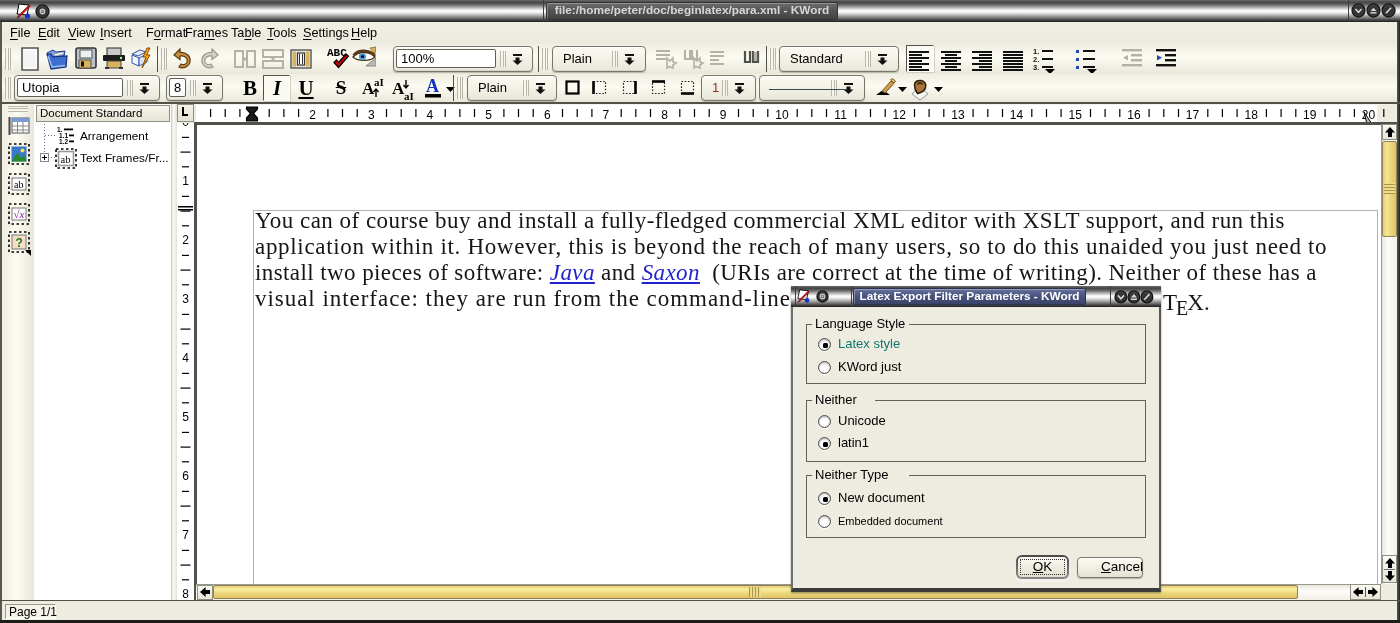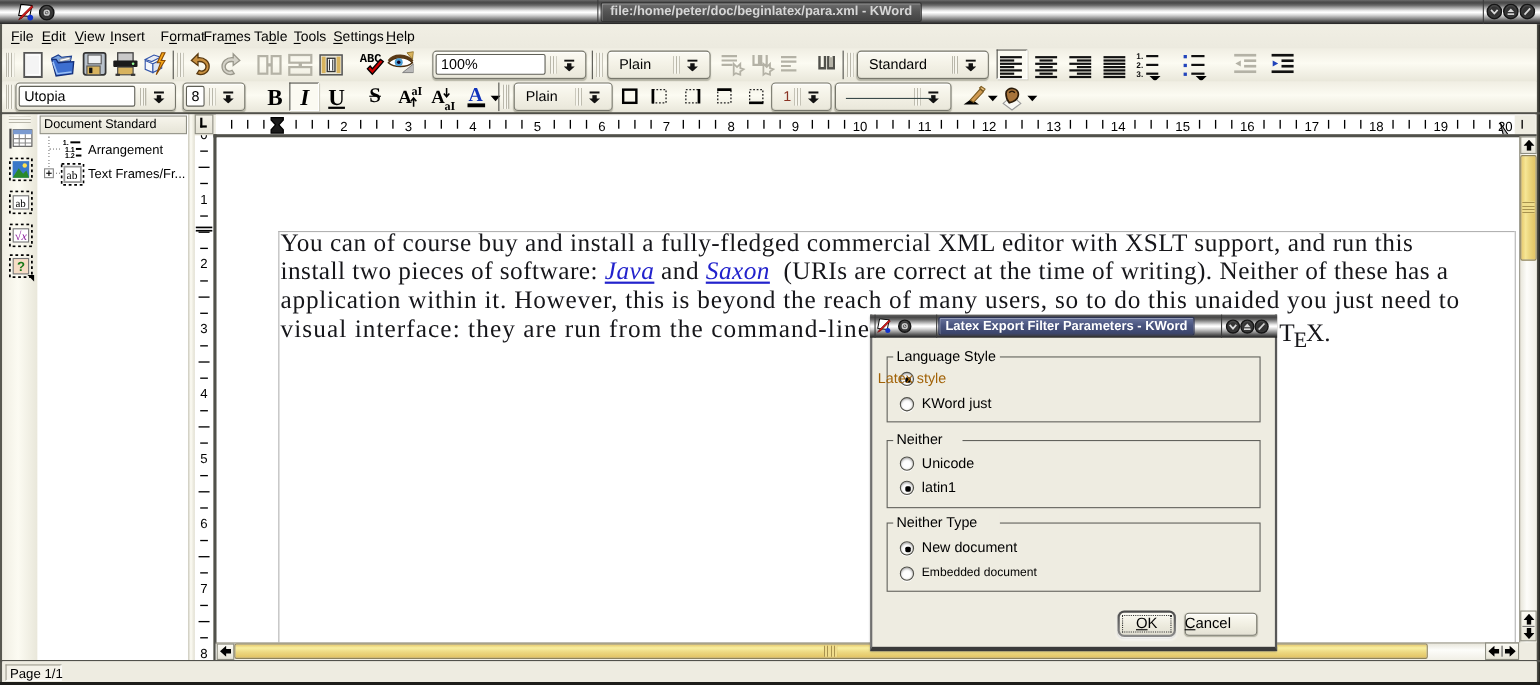--- a/index.html
+++ b/index.html
@@ -568,22 +568,22 @@
     </svg>
   </div>
 <div class="abs" style="left:194px;top:122px;width:1203px;height:2.5px;background:#51514b"></div>
 <div class="abs" style="left:194px;top:122px;width:2.5px;height:478px;background:#51514b"></div>
 <div class="abs" style="left:196.5px;top:124.5px;width:1184.5px;height:459.5px;background:#fff"></div>
 <div class="abs" style="left:253px;top:210px;width:1124px;height:1px;background:#b2b2b2"></div>
 <div class="abs" style="left:253px;top:210px;width:1px;height:374px;background:#b2b2b2"></div>
 <div class="abs" style="left:1377px;top:210px;width:1px;height:374px;background:#b2b2b2"></div>
 <div class="abs" style="left:255px;top:208px;width:1130px;font-family:'Liberation Serif',serif;font-size:23px;line-height:26px;color:#16161a;white-space:nowrap">
 <div style="letter-spacing:0.48px">You can of course buy and install a fully-fledged commercial XML editor with XSLT support, and run this</div>
+<div style="letter-spacing:0.68px">application within it. However, this is beyond the reach of many users, so to do this unaided you just need to</div>
 <div style="letter-spacing:0.41px">install two pieces of software: <span style="color:#2222cc;font-style:italic;text-decoration:underline">Java</span> and <span style="color:#2222cc;font-style:italic;text-decoration:underline">Saxon</span>&nbsp; (URIs are correct at the time of writing). Neither of these has a</div>
-<div style="letter-spacing:0.68px">application within it. However, this is beyond the reach of many users, so to do this unaided you just need to</div>
 <div style="letter-spacing:0.96px">visual interface: they are run from the command-line i</div>
 </div>
 <div class="abs" style="left:1163px;top:290px;font-family:'Liberation Serif',serif;font-size:23px;color:#16161a">T<span style="position:relative;top:5px;margin:0 -1px;font-size:20px">E</span>X.</div>
 <div class="abs" style="left:1381px;top:124px;width:16px;height:460px;background:linear-gradient(90deg,#e8e6db,#fdfdfa 40%,#f1efe6);border-left:1px solid #9a988c"></div>
 <div class="abs" style="left:1382px;top:124px;width:15px;height:16px;background:linear-gradient(180deg,#fcfbf4,#e6e4d7);border:1px solid #8f8f83"></div>
 <svg style="position:absolute;left:1385px;top:127px" width="10" height="10" viewBox="0 0 10 10" preserveAspectRatio="none">
     <path d="M5 0 L10 5.6 L7 5.6 L7 10 L3 10 L3 5.6 L0 5.6 Z" fill="#000"></path>
   </svg>
 <div class="abs" style="left:1382px;top:141px;width:15px;height:96px;border:1px solid #8e835a;border-radius:2px;background:linear-gradient(90deg,#e6c96e,#f6e695 30%,#ecd77f 55%,#e2c363)"></div>
 <div class="abs" style="left:1384px;top:183px;width:11px;height:11px;background:repeating-linear-gradient(0deg,#a8924e 0,#a8924e 1px,#f0dd8c 1px,#f0dd8c 3px)"></div>
@@ -661,32 +661,32 @@
   </svg>
 <div class="abs" style="left:806px;top:324px;width:340px;height:60px;border:1px solid #62625c"></div>
 <div class="abs" style="left:812px;top:316px;width:97px;height:16px;background:#eeece1;font-size:13px;line-height:16px;color:#000;padding-left:3px">Language Style</div>
 <div class="abs" style="left:806px;top:400px;width:340px;height:62px;border:1px solid #62625c"></div>
 <div class="abs" style="left:812px;top:392px;width:63px;height:16px;background:#eeece1;font-size:13px;line-height:16px;color:#000;padding-left:3px">Neither</div>
 <div class="abs" style="left:806px;top:475px;width:340px;height:63px;border:1px solid #62625c"></div>
 <div class="abs" style="left:812px;top:467px;width:97px;height:16px;background:#eeece1;font-size:13px;line-height:16px;color:#000;padding-left:3px">Neither Type</div>
 <div style="position:absolute;left:817.5px;top:337.5px;width:13px;height:13px;border-radius:50%;background:radial-gradient(circle at 40% 35%,#ffffff 55%,#e2e0d5);border:1px solid #4f4f49;box-shadow:inset 0 1px 2px rgba(0,0,0,.35), 0 1px 0 #fff;box-sizing:border-box">
     <div style="position:absolute;left:4px;top:4px;width:5px;height:5px;background:#000;border-radius:1.5px"></div>
   </div>
-<div class="abs" style="left:798px;top:336px;font-size:13px;line-height:16px;color:#a16207">Latex style</div>
+<div class="abs" style="left:838px;top:336px;font-size:13px;line-height:16px;color:#0f766e">Latex style</div>
 <div style="position:absolute;left:817.5px;top:360.5px;width:13px;height:13px;border-radius:50%;background:radial-gradient(circle at 40% 35%,#ffffff 55%,#e2e0d5);border:1px solid #4f4f49;box-shadow:inset 0 1px 2px rgba(0,0,0,.35), 0 1px 0 #fff;box-sizing:border-box"></div>
 <div class="abs" style="left:838px;top:359px;font-size:13px;line-height:16px;color:#000">KWord just</div>
 <div style="position:absolute;left:817.5px;top:414.5px;width:13px;height:13px;border-radius:50%;background:radial-gradient(circle at 40% 35%,#ffffff 55%,#e2e0d5);border:1px solid #4f4f49;box-shadow:inset 0 1px 2px rgba(0,0,0,.35), 0 1px 0 #fff;box-sizing:border-box"></div>
 <div class="abs" style="left:838px;top:413px;font-size:13px;line-height:16px;color:#000">Unicode</div>
 <div style="position:absolute;left:817.5px;top:436.5px;width:13px;height:13px;border-radius:50%;background:radial-gradient(circle at 40% 35%,#ffffff 55%,#e2e0d5);border:1px solid #4f4f49;box-shadow:inset 0 1px 2px rgba(0,0,0,.35), 0 1px 0 #fff;box-sizing:border-box">
     <div style="position:absolute;left:4px;top:4px;width:5px;height:5px;background:#000;border-radius:1.5px"></div>
   </div>
 <div class="abs" style="left:838px;top:435px;font-size:13px;line-height:16px;color:#000">latin1</div>
 <div style="position:absolute;left:817.5px;top:491.5px;width:13px;height:13px;border-radius:50%;background:radial-gradient(circle at 40% 35%,#ffffff 55%,#e2e0d5);border:1px solid #4f4f49;box-shadow:inset 0 1px 2px rgba(0,0,0,.35), 0 1px 0 #fff;box-sizing:border-box">
     <div style="position:absolute;left:4px;top:4px;width:5px;height:5px;background:#000;border-radius:1.5px"></div>
   </div>
 <div class="abs" style="left:838px;top:490px;font-size:13px;line-height:16px;color:#000">New document</div>
 <div style="position:absolute;left:817.5px;top:514.5px;width:13px;height:13px;border-radius:50%;background:radial-gradient(circle at 40% 35%,#ffffff 55%,#e2e0d5);border:1px solid #4f4f49;box-shadow:inset 0 1px 2px rgba(0,0,0,.35), 0 1px 0 #fff;box-sizing:border-box"></div>
 <div class="abs" style="left:838px;top:513px;font-size:11px;line-height:16px;color:#000">Embedded document</div>
 <div class="abs" style="left:1016px;top:555px;width:53px;height:24px;border-radius:6px;background:linear-gradient(180deg,#4a4a4a,#8a8a8a);box-shadow:0 2px 3px rgba(255,255,255,.9), 0 1px 1px rgba(0,0,0,.3)"></div>
 <div class="abs" style="left:1018px;top:557px;width:49px;height:20px;border-radius:4px;background:linear-gradient(180deg,#fcfbf4,#eceadd 60%,#e2e0d3)"></div>
 <div class="abs" style="left:1020px;top:559px;width:45px;height:16px;border:1px dotted #333"></div>
 <div class="abs" style="left:1016px;top:555px;width:53px;height:24px;text-align:center;font-size:13.5px;line-height:23px;color:#000"><u>O</u>K</div>
 <div class="abs" style="left:1077px;top:557px;width:66px;height:21px;border-radius:4px;border:1px solid #77776c;background:linear-gradient(180deg,#fcfbf4,#f0eee1 55%,#e4e2d5);box-shadow:inset 0 1px 0 #fff, 0 1px 1px rgba(90,90,70,.4)"></div>
-<div class="abs" style="left:1077px;top:557px;width:66px;height:21px;text-align:left;font-size:13.5px;line-height:20px;color:#000"><u>C</u>ancel</div>
+<div class="abs" style="left:1077px;top:557px;width:66px;height:21px;text-align:right;font-size:13.5px;line-height:20px;color:#000"><u>C</u>ancel</div>
 </body></html>

